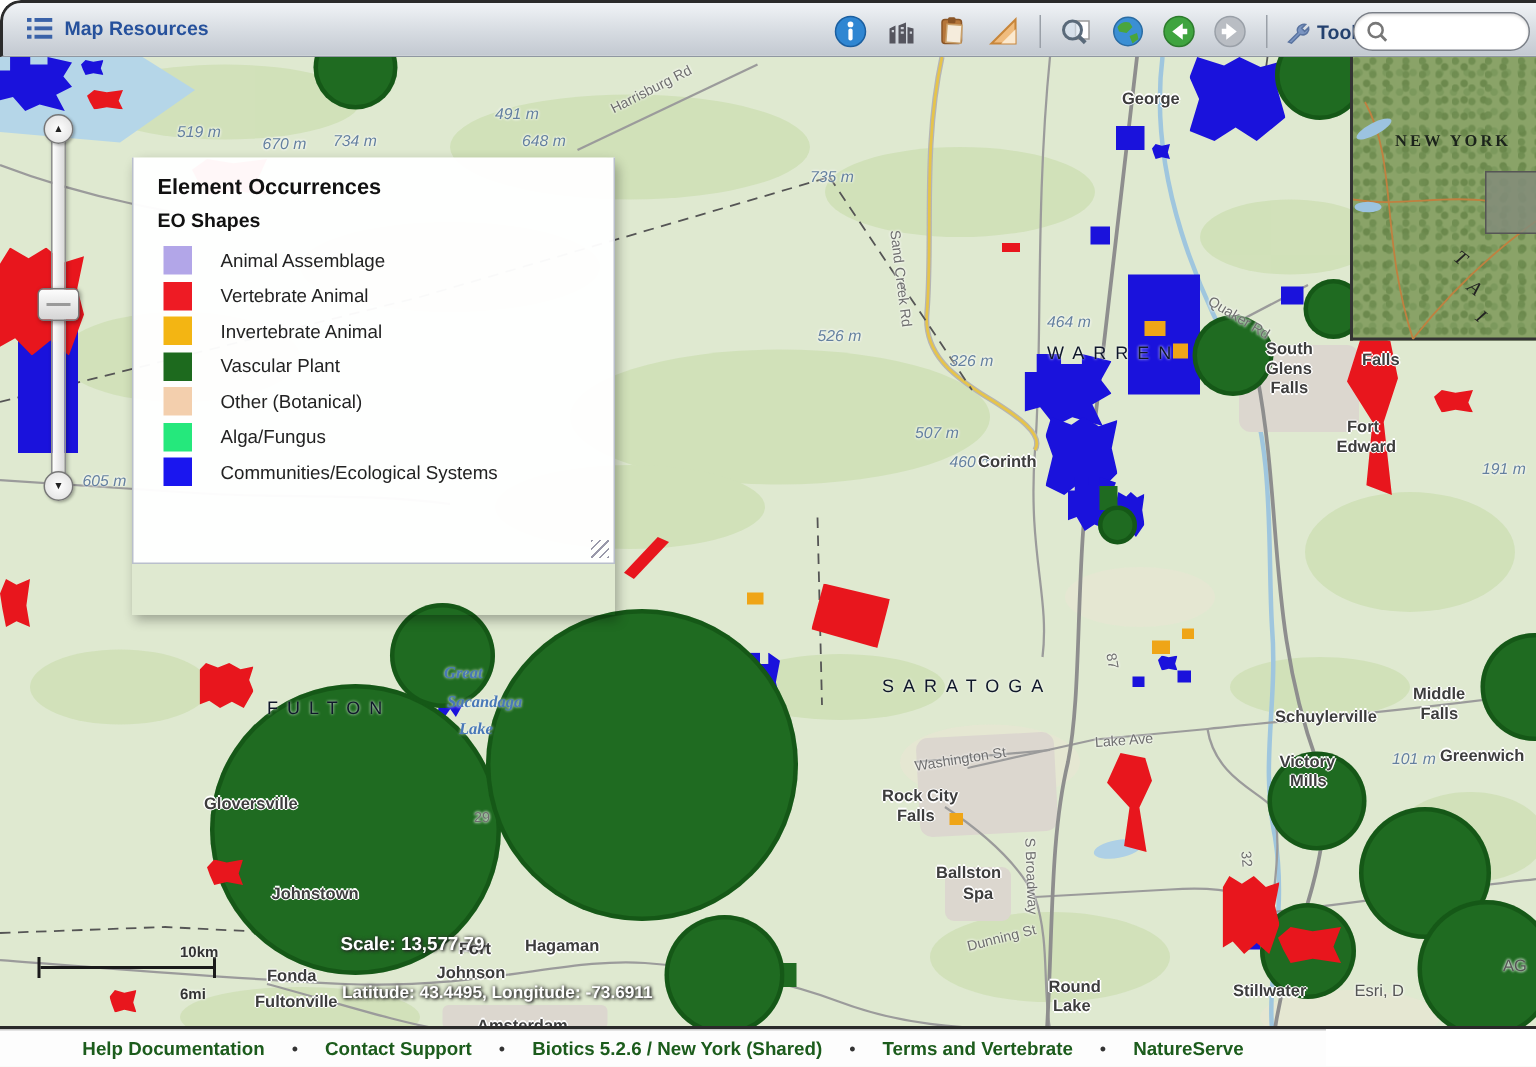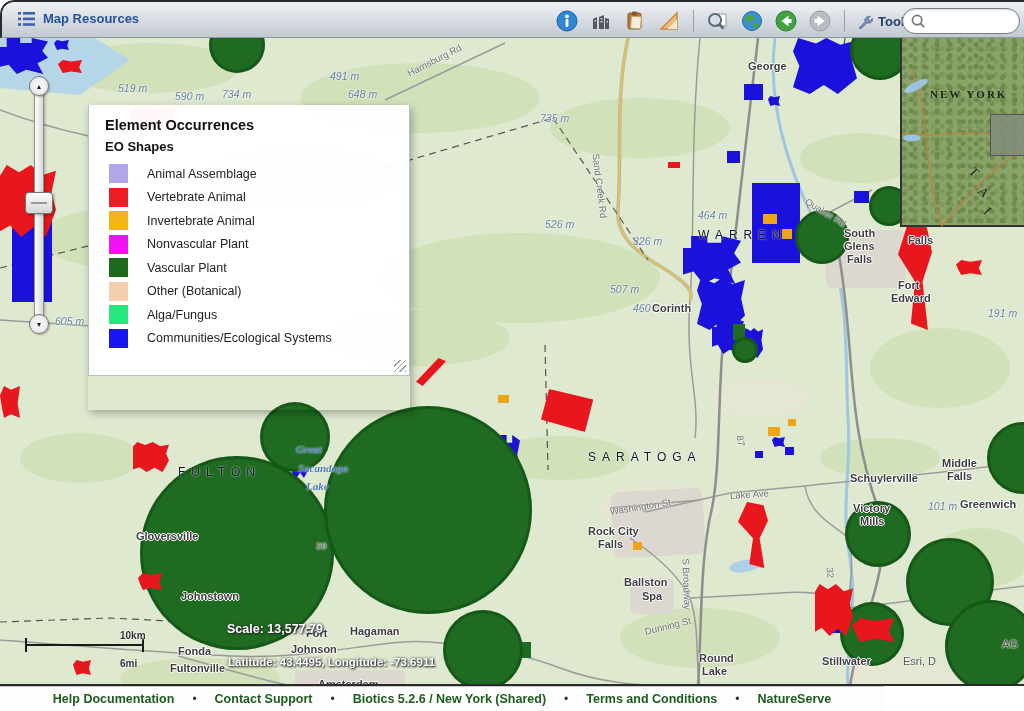--- a/index.html
+++ b/index.html
@@ -310,21 +310,21 @@
         <div class="eo" style="background: rgb(232, 22, 29); left: 542px; top: 353px; width: 50px; height: 39px; clip-path: polygon(10% 0%, 100% 15%, 90% 100%, 0% 80%); transform: rotate(6deg);"></div>
         <div class="eo" style="background: rgb(232, 22, 29); left: 738px; top: 464px; width: 30px; height: 66px; clip-path: polygon(30% 0%, 85% 5%, 100% 28%, 72% 55%, 88% 100%, 38% 94%, 50% 55%, 0% 30%);"></div>
         <div class="eo" style="background: rgb(232, 22, 29); left: 815px; top: 546px; width: 38px; height: 52px; clip-path: polygon(0% 15%, 12% 0%, 34% 10%, 55% 0%, 76% 14%, 100% 8%, 92% 38%, 100% 62%, 82% 100%, 60% 86%, 38% 100%, 18% 84%, 0% 92%);"></div>
         <div class="eo" style="background: rgb(232, 22, 29); left: 852px; top: 580px; width: 42px; height: 24px; clip-path: polygon(0% 30%, 20% 0%, 55% 12%, 100% 0%, 88% 55%, 100% 100%, 55% 88%, 20% 100%, 8% 62%);"></div>
         <div class="eo" style="background: rgb(232, 22, 29); left: 898px; top: 184px; width: 34px; height: 108px; clip-path: polygon(30% 0%, 85% 5%, 100% 28%, 72% 55%, 88% 100%, 38% 94%, 50% 55%, 0% 30%);"></div>
         <div class="eo" style="background: rgb(232, 22, 29); left: 956px; top: 222px; width: 26px; height: 15px; clip-path: polygon(0% 30%, 20% 0%, 55% 12%, 100% 0%, 88% 55%, 100% 100%, 55% 88%, 20% 100%, 8% 62%);"></div>
         <div class="eo" style="background: rgb(232, 22, 29); left: 668px; top: 124px; width: 12px; height: 6px;"></div>
       </div>
     <div id="map-labels">
         <span class="mlabel elev" style="left: 118px; top: 44px;">519 m</span>
-        <span class="mlabel elev" style="left: 175px; top: 52px;">590 m</span>
+        <span class="mlabel elev" style="left: 175px; top: 52px;">670 m</span>
         <span class="mlabel elev" style="left: 222px; top: 50px;">734 m</span>
         <span class="mlabel elev" style="left: 330px; top: 32px;">491 m</span>
         <span class="mlabel elev" style="left: 348px; top: 50px;">648 m</span>
         <span class="mlabel elev" style="left: 540px; top: 74px;">735 m</span>
         <span class="mlabel elev" style="left: 545px; top: 180px;">526 m</span>
         <span class="mlabel elev" style="left: 633px; top: 197px;">326 m</span>
         <span class="mlabel elev" style="left: 698px; top: 171px;">464 m</span>
         <span class="mlabel elev" style="left: 610px; top: 245px;">507 m</span>
         <span class="mlabel elev" style="left: 605px; top: 264px; margin-left: 28px;">460 m</span>
         <span class="mlabel elev" style="left: 55px; top: 277px;">605 m</span>
@@ -407,24 +407,20 @@
             </div>
             <div class="leg-row">
               <span class="leg-swatch" style="background: rgb(238, 27, 36);"></span>
               <span class="leg-label">Vertebrate Animal</span>
             </div>
             <div class="leg-row">
               <span class="leg-swatch" style="background: rgb(243, 181, 19);"></span>
               <span class="leg-label">Invertebrate Animal</span>
             </div>
             <div class="leg-row">
-              <span class="leg-swatch" style="background: rgb(243, 18, 243);"></span>
-              <span class="leg-label">Nonvascular Plant</span>
-            </div>
-            <div class="leg-row">
               <span class="leg-swatch" style="background: rgb(29, 106, 30);"></span>
               <span class="leg-label">Vascular Plant</span>
             </div>
             <div class="leg-row">
               <span class="leg-swatch" style="background: rgb(243, 207, 173);"></span>
               <span class="leg-label">Other (Botanical)</span>
             </div>
             <div class="leg-row">
               <span class="leg-swatch" style="background: rgb(37, 232, 124);"></span>
               <span class="leg-label">Alga/Fungus</span>
@@ -459,19 +455,19 @@
   </div>
 
   <div id="footer">
     <span id="footer-links" style="display:flex;align-items:center;gap:18px">
         <span class="flink">Help Documentation</span>
         <span class="fsep">•</span>
         <span class="flink">Contact Support</span>
         <span class="fsep">•</span>
         <span class="flink">Biotics 5.2.6 / New York (Shared)</span>
         <span class="fsep">•</span>
-        <span class="flink">Terms and Conditions</span>
+        <span class="flink">Terms and Vertebrate</span>
         <span class="fsep">•</span>
         <span class="flink">NatureServe</span>
       </span>
   </div>
 
 </div>
 
 </body></html>

